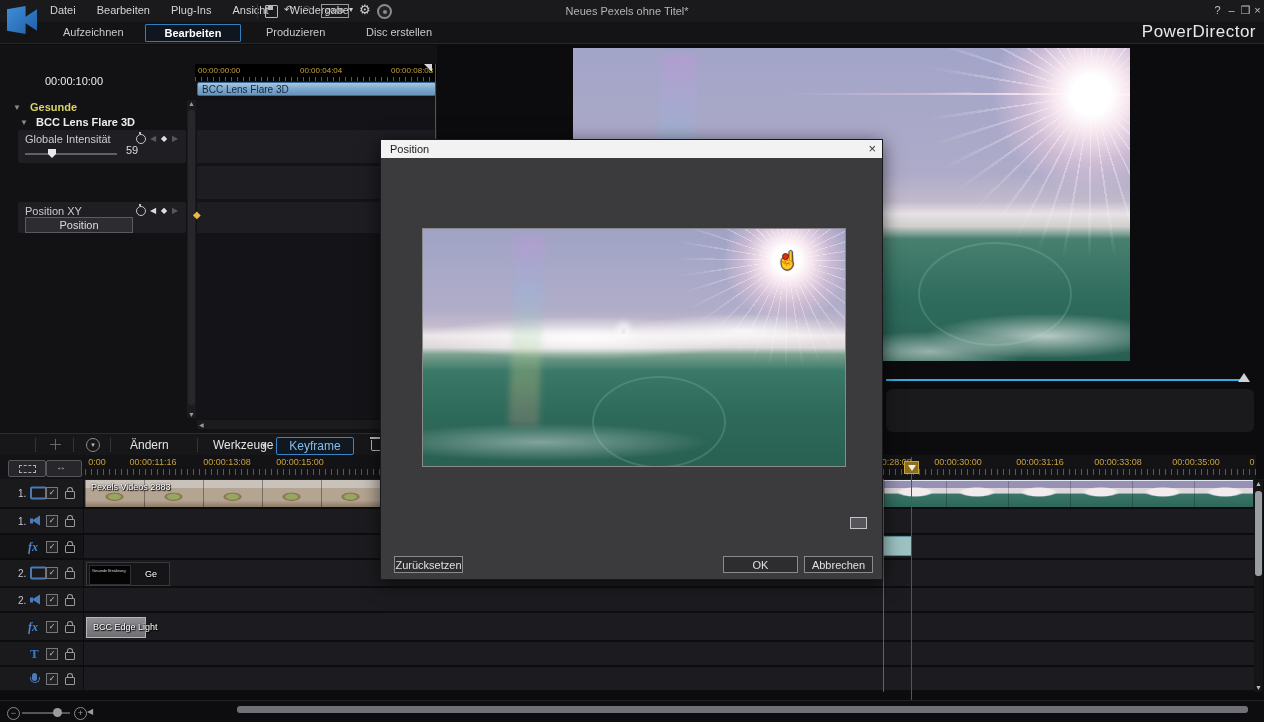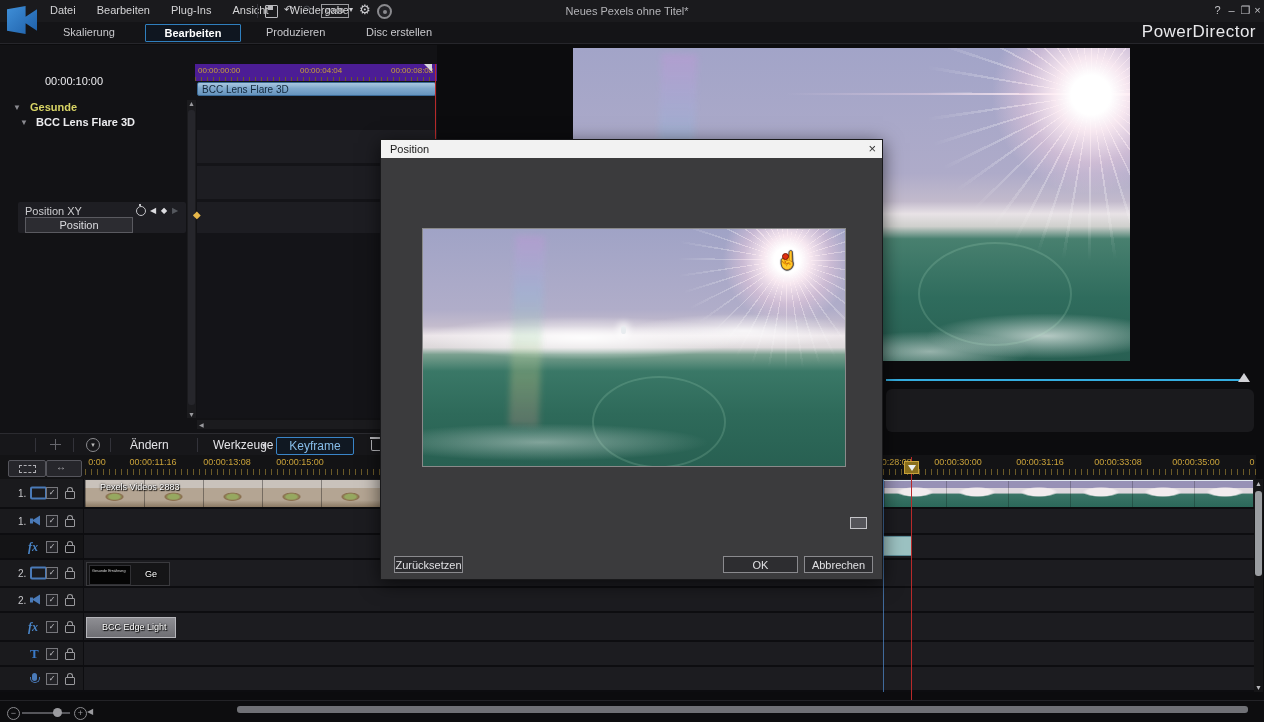--- a/index.html
+++ b/index.html
@@ -25,21 +25,21 @@
   .undo::after{content:"↶";} .redo::after{content:"↷";}
   .tcbox{width:26px;height:12px;border:1px solid #9a9a9e;font-size:7px;line-height:12px;text-align:center;color:#cfcfd3;}
   .gear::after{content:"⚙";font-size:13px;}
   .reccirc{width:11px;height:11px;border:2px solid #8a8a8e;border-radius:50%;background:#232327;}
   .reccirc::after{content:"";position:absolute;left:3.5px;top:3.5px;width:4px;height:4px;border-radius:50%;background:#8a8a8e;}
   .sep{width:1px;background:#33333a;}
   .xglyph::after{content:"×";}
   
   .kfpanel{left:0;top:45px;width:437px;height:388px;background:#121215;}
   .kfhdr{left:0;top:0;width:437px;height:20px;background:#26262a;line-height:20px;}
-  .kfruler{left:195px;top:19px;width:242px;height:17px;background:#4c1d95;overflow:hidden;}
+  .kfruler{left:195px;top:19px;width:242px;height:17px;background:#000000;overflow:hidden;}
   .kfruler .ticks{position:absolute;left:0;bottom:0;width:100%;height:4px;
     background:repeating-linear-gradient(90deg,#6b5a28 0 1px,transparent 1px 6px);}
   .ylab{position:absolute;color:#c9a23a;font-size:8px;white-space:nowrap;}
   .kfclip{left:197px;top:37px;width:239px;height:14px;border:1px solid #3b6a96;border-radius:2px;
     background:linear-gradient(180deg,#a9c7e0,#7fa8cc 45%,#6694bd);color:#12283c;font-size:10px;
     line-height:13px;padding-left:4px;box-sizing:border-box;white-space:nowrap;overflow:hidden;}
   .redline{width:1px;background:#b82a2a;}
   .wedge{width:0;height:0;border-top:8px solid #d8d8dc;border-left:8px solid transparent;}
   .tri{font-size:8px;color:#8a8a90;}
   .pblock{left:18px;width:168px;background:#1e1e23;border-radius:2px;}
@@ -106,21 +106,21 @@
     repeating-linear-gradient(90deg,rgba(0,0,0,.35) 0 1px,transparent 1px 59px),
     radial-gradient(ellipse 13px 6px at 50% 62%,#96a860 0 40%,#8a6f4e 62%,transparent 75%),
     linear-gradient(180deg,#c9c2bb 0 30%,#b4a593 30% 75%,#8c7a64 100%);
     background-size:auto,59px 100%,auto;}
   .clip-ocean{background-image:
     repeating-linear-gradient(90deg,rgba(0,0,0,.22) 0 1px,transparent 1px 62px),
     radial-gradient(ellipse 26px 7px at 31px 11px,#f2ecee 0 55%,transparent 72%),
     linear-gradient(180deg,#9791b6 0 28%,#ded8de 28% 45%,#3a7466 52%,#2c685a 100%);
     background-size:auto,62px 100%,auto;
     border-top:1px solid #dfe6ee;box-sizing:border-box;}
-  .cliplabel{position:absolute;left:15px;top:2px;color:#fff;font-size:9px;
+  .cliplabel{position:absolute;left:6px;top:2px;color:#fff;font-size:9px;
     text-shadow:0 0 2px #000,1px 1px 1px #000;white-space:nowrap;}
   .playline{width:1px;background:#b82a2a;}
   .phtag{width:15px;height:13px;background:#8a6f1e;border:1px solid #c9a23a;box-sizing:border-box;}
   .phtag::after{content:"";position:absolute;left:3px;top:3px;width:0;height:0;
     border-left:4px solid transparent;border-right:4px solid transparent;border-top:6px solid #eceff2;}
   
   .bottombar{left:0;top:700px;width:1264px;height:22px;background:#0d0d0f;border-top:1px solid #232327;}
   .zoomcirc{position:absolute;width:11px;height:11px;border:1px solid #8a8a8e;border-radius:50%;
     color:#9a9a9e;font-size:9px;line-height:10px;text-align:center;}
   .hthumb{position:absolute;background:#707176;border-radius:3px;}
@@ -185,21 +185,21 @@
     <span class="abs g gear" style="left:359px;top:2px"></span>
     <span class="abs reccirc" style="left:377px;top:4px"></span>
     <span class="abs win-title">Neues Pexels ohne Titel*</span>
     <span class="abs winctl" style="left:1211px">?</span>
     <span class="abs winctl" style="left:1225px">–</span>
     <span class="abs winctl" style="left:1239px">❐</span>
     <span class="abs winctl" style="left:1251px">×</span>
   </div>
 
   <div class="abs tabbar">
-    <span class="tab" style="left:55px">Skalierung</span>
+    <span class="tab" style="left:55px">Aufzeichnen</span>
     <span class="tab active" style="left:145px;width:78px;text-align:center">Bearbeiten</span>
     <span class="tab" style="left:258px">Produzieren</span>
     <span class="tab" style="left:358px">Disc erstellen</span>
   </div>
   <div class="abs applogo"></div>
   <div class="abs brand">PowerDirector</div>
 
   <div class="scene sbg-main" style="left:573px;top:48px;width:557px;height:313px">
     <div class="rainbow" style="left:15%;top:2%;width:36px;height:82%;transform:rotate(2deg)"></div>
     <div class="streak" style="right:0;top:14.5%;width:62%"></div>
@@ -222,20 +222,30 @@
       <div class="ticks"></div>
     </div>
     <div class="abs wedge" style="left:424px;top:19px"></div>
     <div class="abs kfclip">BCC Lens Flare 3D</div>
 
     <span class="abs tri" style="left:13px;top:58px">▼</span>
     <span class="abs" style="left:30px;top:56px;color:#d8d465;font-weight:bold">Gesunde</span>
     <span class="abs tri" style="left:20px;top:73px">▼</span>
     <span class="abs" style="left:36px;top:71px;color:#ececef;font-weight:bold">BCC Lens Flare 3D</span>
 
+    <div class="abs pblock" style="top:85px;height:33px">
+      <span class="plabel">Globale Intensität</span>
+      <span class="pvalue">59</span>
+      <div class="ptrack" style="top:23px"></div>
+      <div class="pthumb" style="left:30px;top:19px"></div>
+      <span class="sw" style="left:118px;top:4px"></span>
+      <span class="navg dim arrL" style="left:132px;top:4px"></span>
+      <span class="navg bright dia" style="left:143px;top:4px"></span>
+      <span class="navg dim arrR" style="left:154px;top:4px"></span>
+    </div>
 
 
     <div class="abs pblock" style="top:157px;height:31px">
       <span class="plabel">Position XY</span>
       <span class="sw" style="left:118px;top:4px"></span>
       <span class="navg bright arrL" style="left:132px;top:4px"></span>
       <span class="navg bright dia" style="left:143px;top:4px"></span>
       <span class="navg dim arrR" style="left:154px;top:4px"></span>
       <div class="kfbtn" style="left:7px;top:15px;width:106px;height:14px;line-height:14px">Position</div>
     </div>
@@ -353,21 +363,21 @@
     </div>
     <div class="abs clip-ocean" style="left:883px;top:1px;width:370px;height:27px;border-left:1px solid #66a8e0"></div>
     <div class="abs" style="left:883px;top:57px;width:29px;height:20px;background:#9cc2c2;border:1px solid #5e8f9a;box-sizing:border-box"></div>
     <div class="abs" style="left:883px;top:0;width:1px;height:213px;background:rgba(80,140,210,.7)"></div>
     <div class="abs" style="left:86px;top:83px;width:84px;height:24px;background:#151517;border:1px solid #3a3a3e;box-sizing:border-box">
       <div style="position:absolute;left:2px;top:2px;width:40px;height:18px;background:#040404;border:1px solid #303034;overflow:hidden">
         <span style="position:absolute;left:2px;top:3px;color:#ddd;font-size:6px;transform:scale(.62);transform-origin:left top;white-space:nowrap">Gesunde Ernährung</span>
       </div>
       <span class="cliplabel" style="left:58px;top:6px">Ge</span>
     </div>
-    <div class="abs" style="left:86px;top:138px;width:90px;height:21px;background:linear-gradient(180deg,#8e8e93,#6e6e73);border:1px solid #b5b5ba;box-sizing:border-box">
+    <div class="abs" style="left:86px;top:138px;width:60px;height:21px;background:linear-gradient(180deg,#8e8e93,#6e6e73);border:1px solid #b5b5ba;box-sizing:border-box">
       <span class="cliplabel" style="top:4px">BCC Edge Light</span>
     </div>
 
     <div class="abs" style="left:1254px;top:0;width:9px;height:213px;background:#151517">
       <span style="position:absolute;left:1px;top:1px;font-size:7px;color:#b8b8bc">▲</span>
       <div class="abs" style="left:1px;top:12px;width:7px;height:85px;background:#9a9da1;border-radius:3px"></div>
       <span style="position:absolute;left:1px;bottom:1px;font-size:7px;color:#b8b8bc">▼</span>
     </div>
   </div>
 

